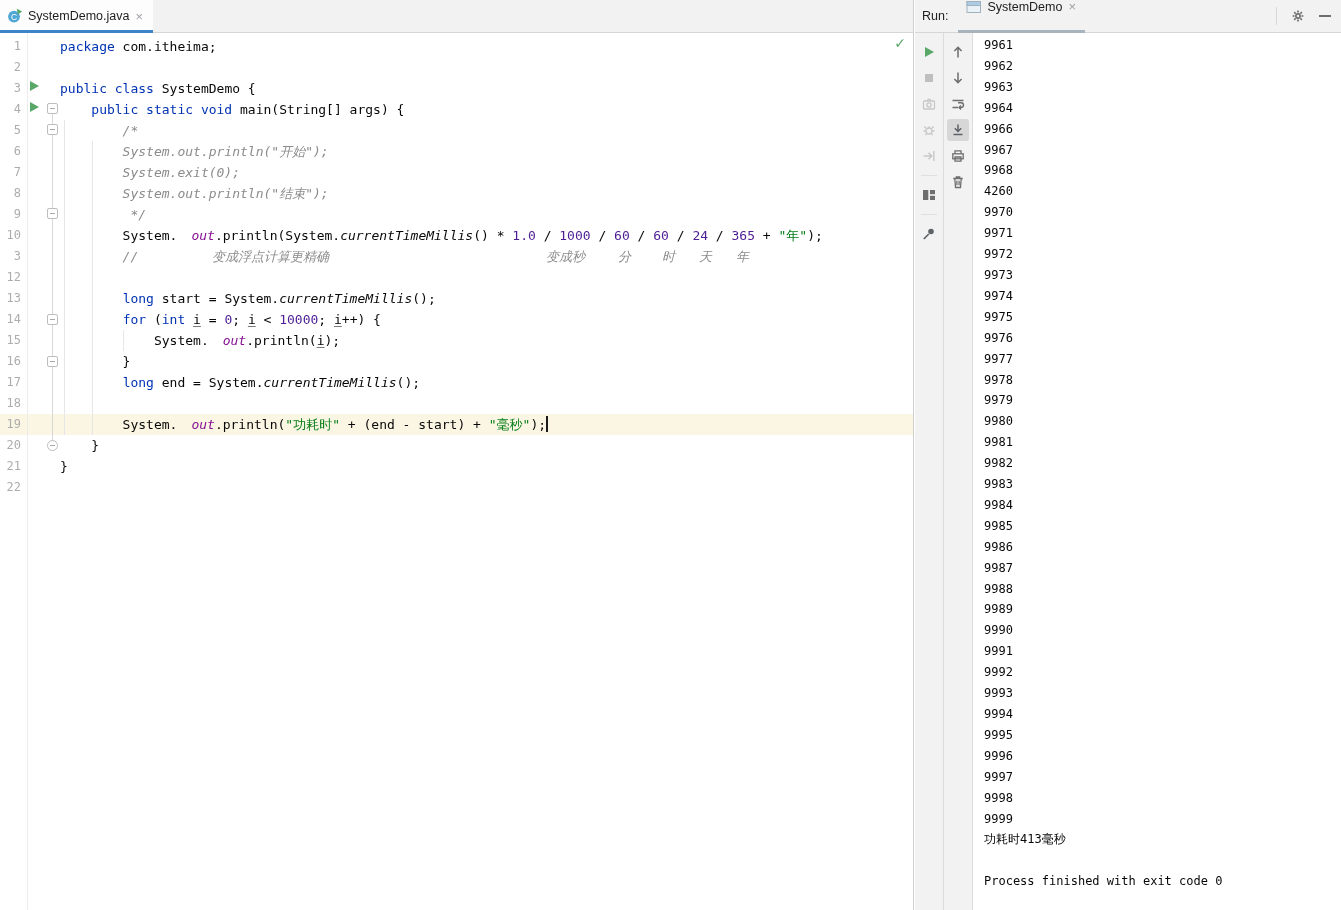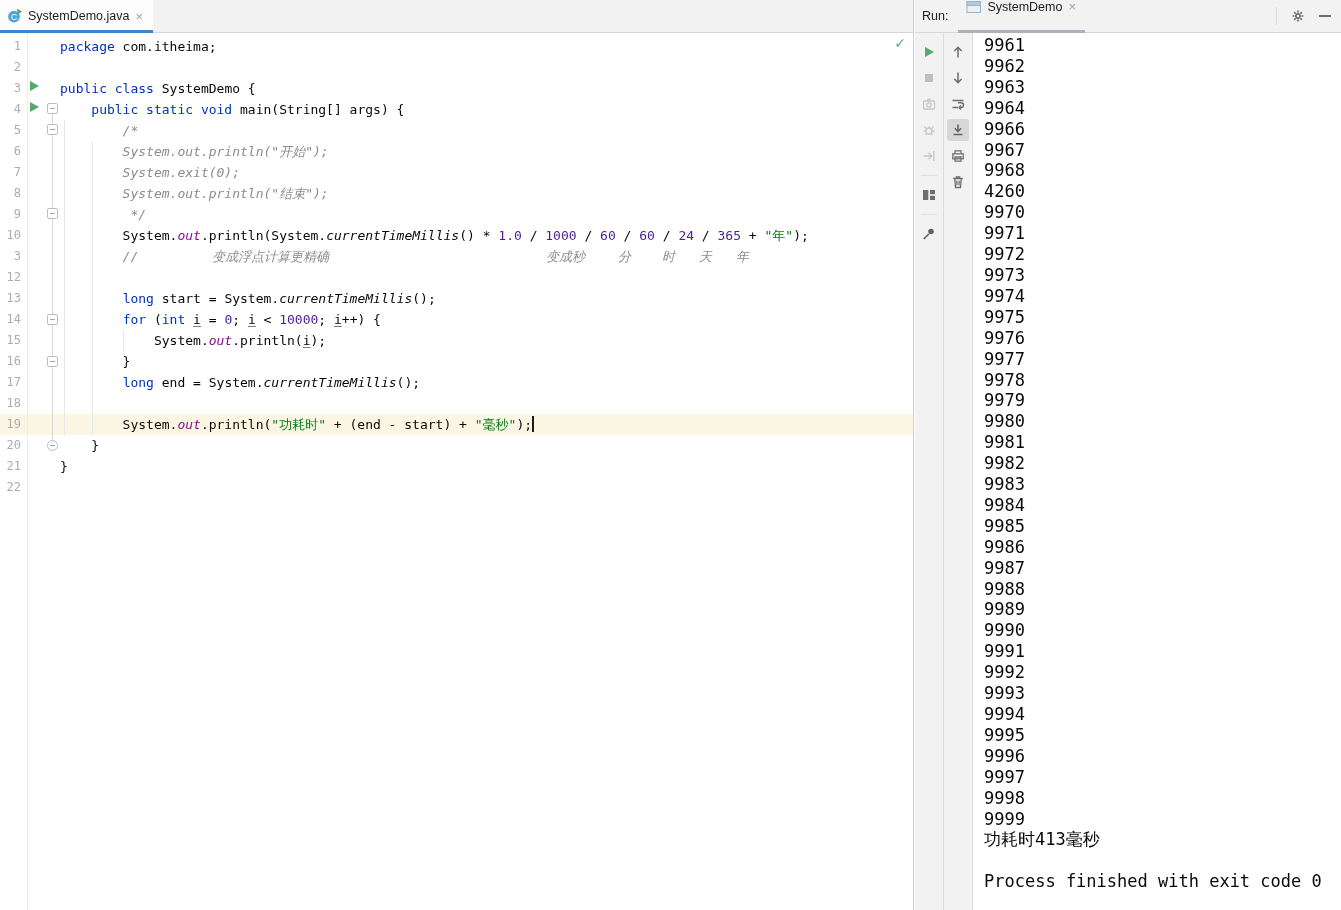--- a/index.html
+++ b/index.html
@@ -24,21 +24,21 @@
   .line-numbers { position:absolute; left:0; top:3px; width:21px; text-align:right; z-index:2; }
   .gut-num { height:21px; line-height:21px; font-size:12px; color:#ADADAD; }
   .code-lines { position:absolute; left:60px; top:3px; right:0; z-index:2; }
   .code-line { position:relative; height:21px; line-height:21px; white-space:pre; }
   .code-line .abs { position:absolute; top:0; }
 
   .tk-kw  { color:#0033B3; }
   .tk-num { color:#4c1d95; }
   .tk-str { color:#067D17; }
   .tk-cmt { color:#8C8C8C; font-style:italic; }
-  .tk-fld { color:#871094; font-style:italic; }
+  .tk-fld { color:#871094; font-style:italic;margin-left:14px; }
   .tk-sm  { font-style:italic; }
   .tk-ul  { text-decoration:underline; text-underline-offset:2px; text-decoration-color:#7a7a7a; }
   .tk-caret { display:inline-block; width:2px; height:16px; background:#1b1b1b; vertical-align:-3px; }
   .tk-sys { color:#3535C3; }
 
   .indent-guide { position:absolute; width:1px; background:#E7E7E7; z-index:1; }
   .fold-line { position:absolute; left:52px; top:80px; height:332px; width:1px; background:#D8D8D8; z-index:2; }
   .fold-marker { position:absolute; left:47px; width:11px; height:11px; background:#fff; border:1px solid #BDBDBD; border-radius:2px; z-index:3; }
   .fold-marker i { position:absolute; left:2px; right:2px; top:4px; height:1px; background:#A9A9A9; }
   .run-gutter-icon { position:absolute; left:28px; width:12px; height:12px; z-index:3; }
@@ -54,21 +54,21 @@
   .hdr-vsep { width:1px; height:18px; background:#D8D8D8; }
   .hide-dash { width:12px; height:2px; background:#6E6E6E; }
 
   .run-body { position:absolute; top:33px; left:0; right:0; bottom:0; display:flex; }
   .tb-col { width:29px; background:#F2F2F2; border-right:1px solid #DCDCDC; padding-top:8px; display:flex; flex-direction:column; align-items:center; flex:none; }
   .tb-btn { width:22px; height:22px; margin-bottom:4px; display:flex; align-items:center; justify-content:center; border-radius:3px; flex:none; }
   .tb-btn.selected { background:#D7D7D7; }
   .tb-sep { width:16px; height:1px; background:#DFDFDF; margin:4px 0 8px 0; flex:none; }
 
   .console { flex:1; background:#fff; padding:2px 0 0 11px; overflow:hidden; }
-  .console-line { height:20.92px; line-height:20.92px; white-space:pre; font-size:17px; color:#080808; }
+  .console-line { height:20.92px; line-height:20.92px; white-space:pre; font-size:12px; color:#080808; }
 </style>
 </head>
 <body>
 
 <div class="app">
 
   <div class="editor-pane">
     <div class="tab-bar ui-font">
       <div class="ed-tab">
         <svg width="16" height="16" viewBox="0 0 16 16">

